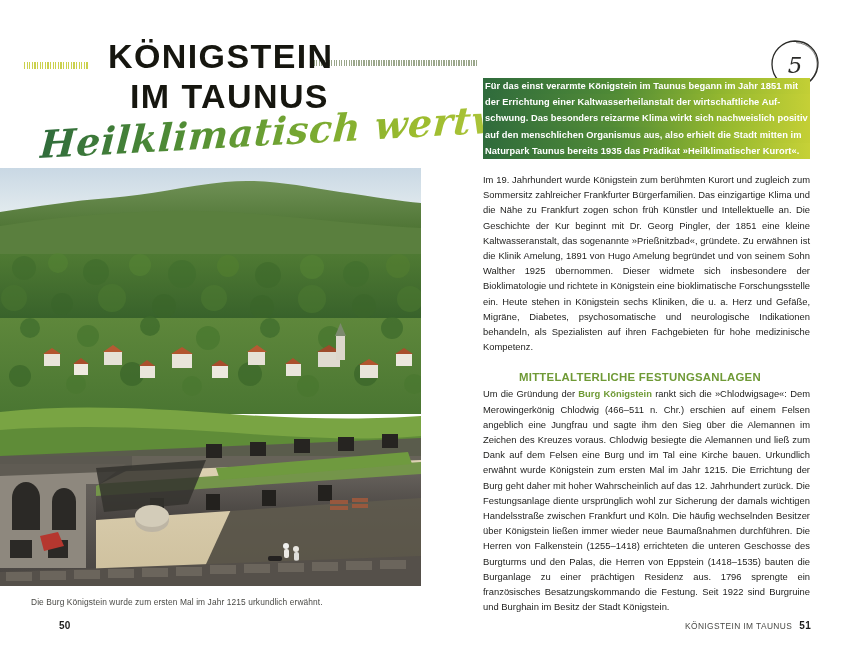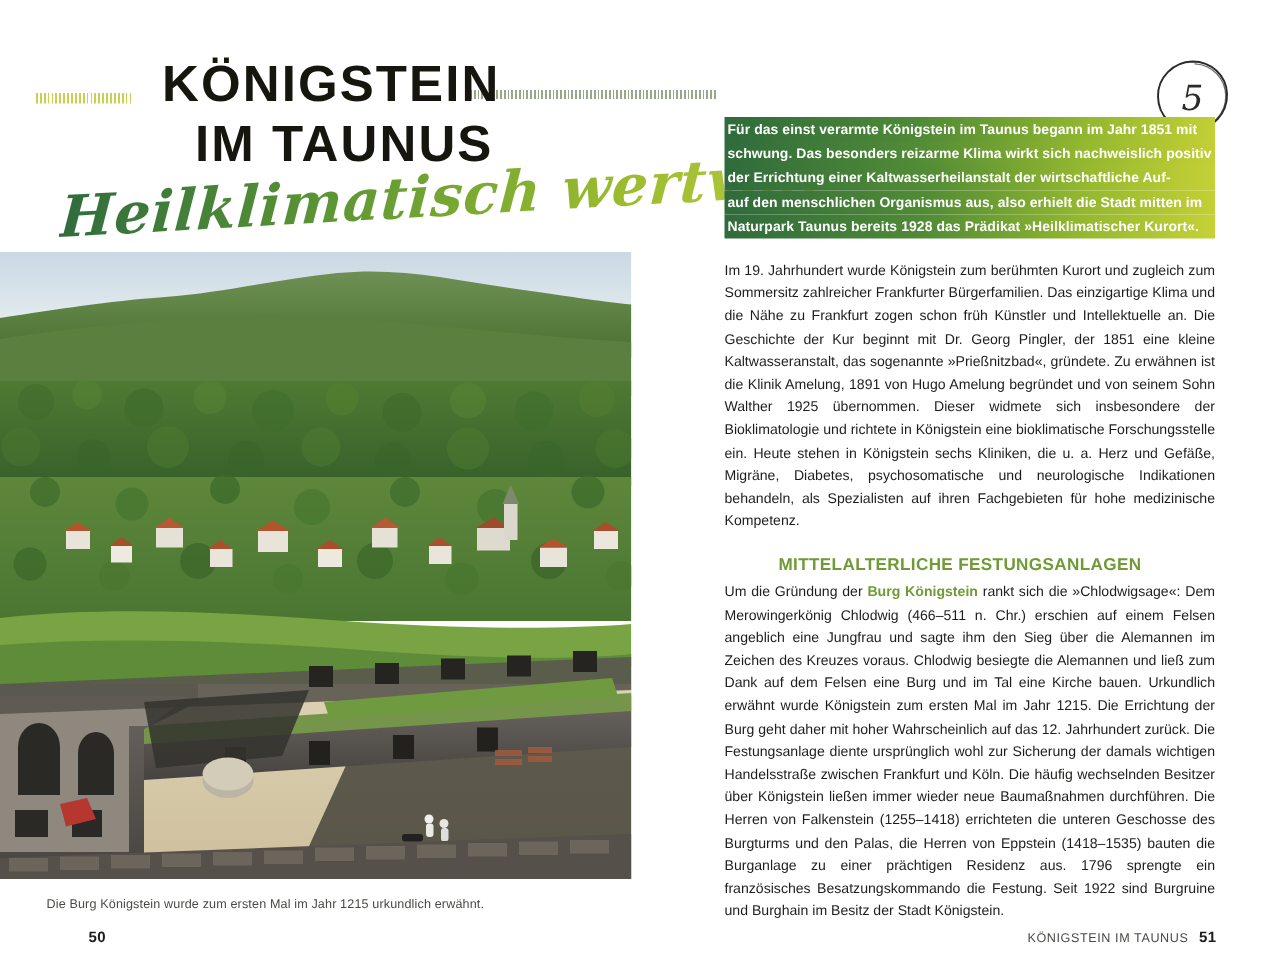--- a/index.html
+++ b/index.html
@@ -418,24 +418,24 @@
     <div class="badge">
       <svg width="52" height="52" viewBox="0 0 52 52" xmlns="http://www.w3.org/2000/svg">
         <path d="M26,3 C38.5,3 48.6,12.3 49,24.6 C49.4,37.4 39.4,48.6 26.6,49 C13.6,49.4 3.2,39.6 3,26.4 C2.8,13.6 13,3.4 26,3 Z" fill="none" stroke="#2b2b28" stroke-width="1.3" stroke-linecap="round"></path>
         <path d="M27.6,4.6 C39.4,5.2 48,14.6 48.2,26 C48.4,38 38.8,47.6 26.8,48.2" fill="none" stroke="#2b2b28" stroke-width="0.9" stroke-linecap="round" opacity="0.7"></path>
         <text x="26" y="35" text-anchor="middle" font-family="DejaVu Serif, serif" font-style="italic" font-size="23" font-weight="400" fill="#2b2b28">5</text>
       </svg>
     </div>
 
     <div class="intro">
       <span class="intro-line l1">Für das einst verarmte Königstein im Taunus begann im Jahr 1851 mit</span>
+      <span class="intro-line l2">der Errichtung einer Kaltwasserheilanstalt der wirtschaftliche Auf-</span>
       <span class="intro-line l3">schwung. Das besonders reizarme Klima wirkt sich nachweislich positiv</span>
-      <span class="intro-line l2">der Errichtung einer Kaltwasserheilanstalt der wirtschaftliche Auf-</span>
       <span class="intro-line l4">auf den menschlichen Organismus aus, also erhielt die Stadt mitten im</span>
-      <span class="intro-line l5">Naturpark Taunus bereits 1928 das Prädikat »Heilklimatischer Kurort«.</span>
+      <span class="intro-line l5">Naturpark Taunus bereits 1935 das Prädikat »Heilklimatischer Kurort«.</span>
     </div>
 
     <div class="body-col">
       <p class="para">Im 19. Jahrhundert wurde Königstein zum berühmten Kurort und zugleich zum Sommersitz zahlreicher Frankfurter Bürgerfamilien. Das einzigartige Klima und die Nähe zu Frankfurt zogen schon früh Künstler und Intellektuelle an. Die Geschichte der Kur beginnt mit Dr. Georg Pingler, der 1851 eine kleine Kaltwasseranstalt, das sogenannte »Prießnitzbad«, gründete. Zu erwähnen ist die Klinik Amelung, 1891 von Hugo Amelung begründet und von seinem Sohn Walther 1925 übernommen. Dieser widmete sich insbesondere der Bioklimatologie und richtete in Königstein eine bioklimatische Forschungsstelle ein. Heute stehen in Königstein sechs Kliniken, die u. a. Herz und Gefäße, Migräne, Diabetes, psychosomatische und neurologische Indikationen behandeln, als Spezialisten auf ihren Fachgebieten für hohe medizinische Kompetenz.</p>
 
       <h2 class="section-head">MITTELALTERLICHE FESTUNGSANLAGEN</h2>
 
       <p class="para"><span>Um die Gründung der </span><a class="link" href="#">Burg Königstein</a><span> rankt sich die »Chlodwigsage«: Dem Merowingerkönig Chlodwig (466–511 n. Chr.) erschien auf einem Felsen angeblich eine Jungfrau und sagte ihm den Sieg über die Alemannen im Zeichen des Kreuzes voraus. Chlodwig besiegte die Alemannen und ließ zum Dank auf dem Felsen eine Burg und im Tal eine Kirche bauen. Urkundlich erwähnt wurde Königstein zum ersten Mal im Jahr 1215. Die Errichtung der Burg geht daher mit hoher Wahrscheinlich auf das 12. Jahrhundert zurück. Die Festungsanlage diente ursprünglich wohl zur Sicherung der damals wichtigen Handelsstraße zwischen Frankfurt und Köln. Die häufig wechselnden Besitzer über Königstein ließen immer wieder neue Baumaßnahmen durchführen. Die Herren von Falkenstein (1255–1418) errichteten die unteren Geschosse des Burgturms und den Palas, die Herren von Eppstein (1418–1535) bauten die Burganlage zu einer prächtigen Residenz aus. 1796 sprengte ein französisches Besatzungskommando die Festung. Seit 1922 sind Burgruine und Burghain im Besitz der Stadt Königstein.</span></p>
     </div>
 

